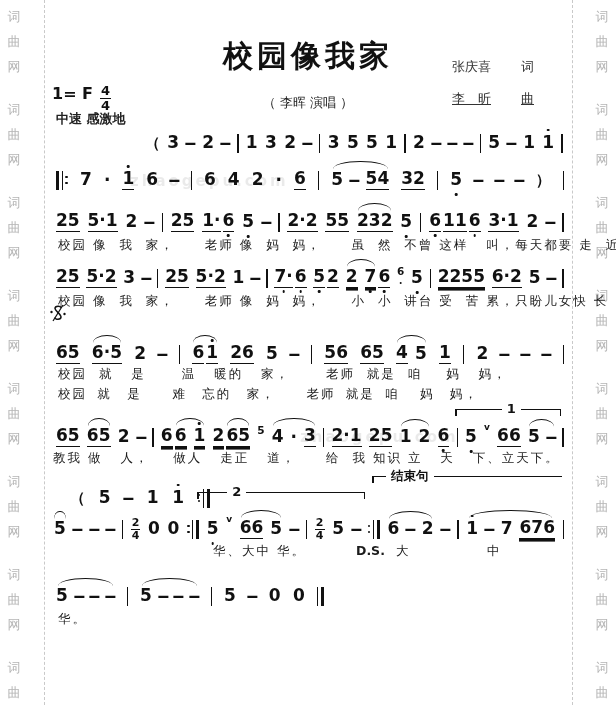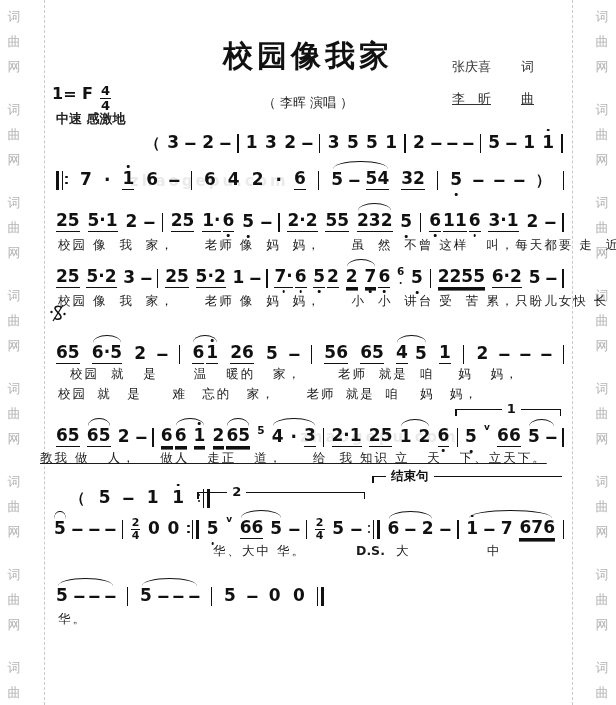--- a/index.html
+++ b/index.html
@@ -570,22 +570,22 @@
     <svg width="16" height="18" viewBox="0 0 16 18">
       <line x1="13" y1="1" x2="3" y2="17" stroke="#111" stroke-width="1.2"></line>
       <path d="M11 4 C11 1.5 5 1.5 5 4.5 C5 7 11 10 11 13 C11 16 5 16 5 13.5" stroke="#111" fill="none" stroke-width="1.5"></path>
       <circle cx="1.5" cy="8" r="1.2" fill="#111"></circle>
       <circle cx="14.5" cy="10" r="1.2" fill="#111"></circle>
     </svg>
   </span>
 
   <div class="lyr" style="left:58px;top:237px;">校园 像  我  家，     老师 像  妈  妈，     虽  然  不曾 这样   叫，每天都要 走  近 她。</div>
   <div class="lyr" style="left:58px;top:293px;">校园 像  我  家，     老师 像  妈  妈，     小  小  讲台 受  苦 累，只盼儿女快 长  大。</div>
-  <div class="lyr" style="left:70px;top:366px;text-align:right;">校园  就   是      温   暖的   家，      老师  就是  咱    妈   妈，</div>
+  <div class="lyr" style="left:58px;top:366px;text-align:right;">校园  就   是      温   暖的   家，      老师  就是  咱    妈   妈，</div>
   <div class="lyr" style="left:58px;top:386px;font-family:Liberation Serif, serif;">校园  就   是      难   忘的   家，      老师  就是  咱    妈   妈，</div>
-  <div class="lyr" style="left:40px;top:450px;text-decoration:underline;">教我 做   人，    做人   走正   道，     给  我 知识 立   天   下、立天下。</div>
+  <div class="lyr" style="left:53px;top:450px;">教我 做   人，    做人   走正   道，     给  我 知识 立   天   下、立天下。</div>
   <div class="lyr" style="left:213px;top:543px;">华、大中 华。</div>
   <div class="lyr ds" style="left:356px;top:543px;">D.S.</div>
   <div class="lyr" style="left:396px;top:543px;">大</div>
   <div class="lyr" style="left:487px;top:543px;">中</div>
   <div class="lyr" style="left:58px;top:611px;">华。</div>
 
 </div>
 
 </body></html>

